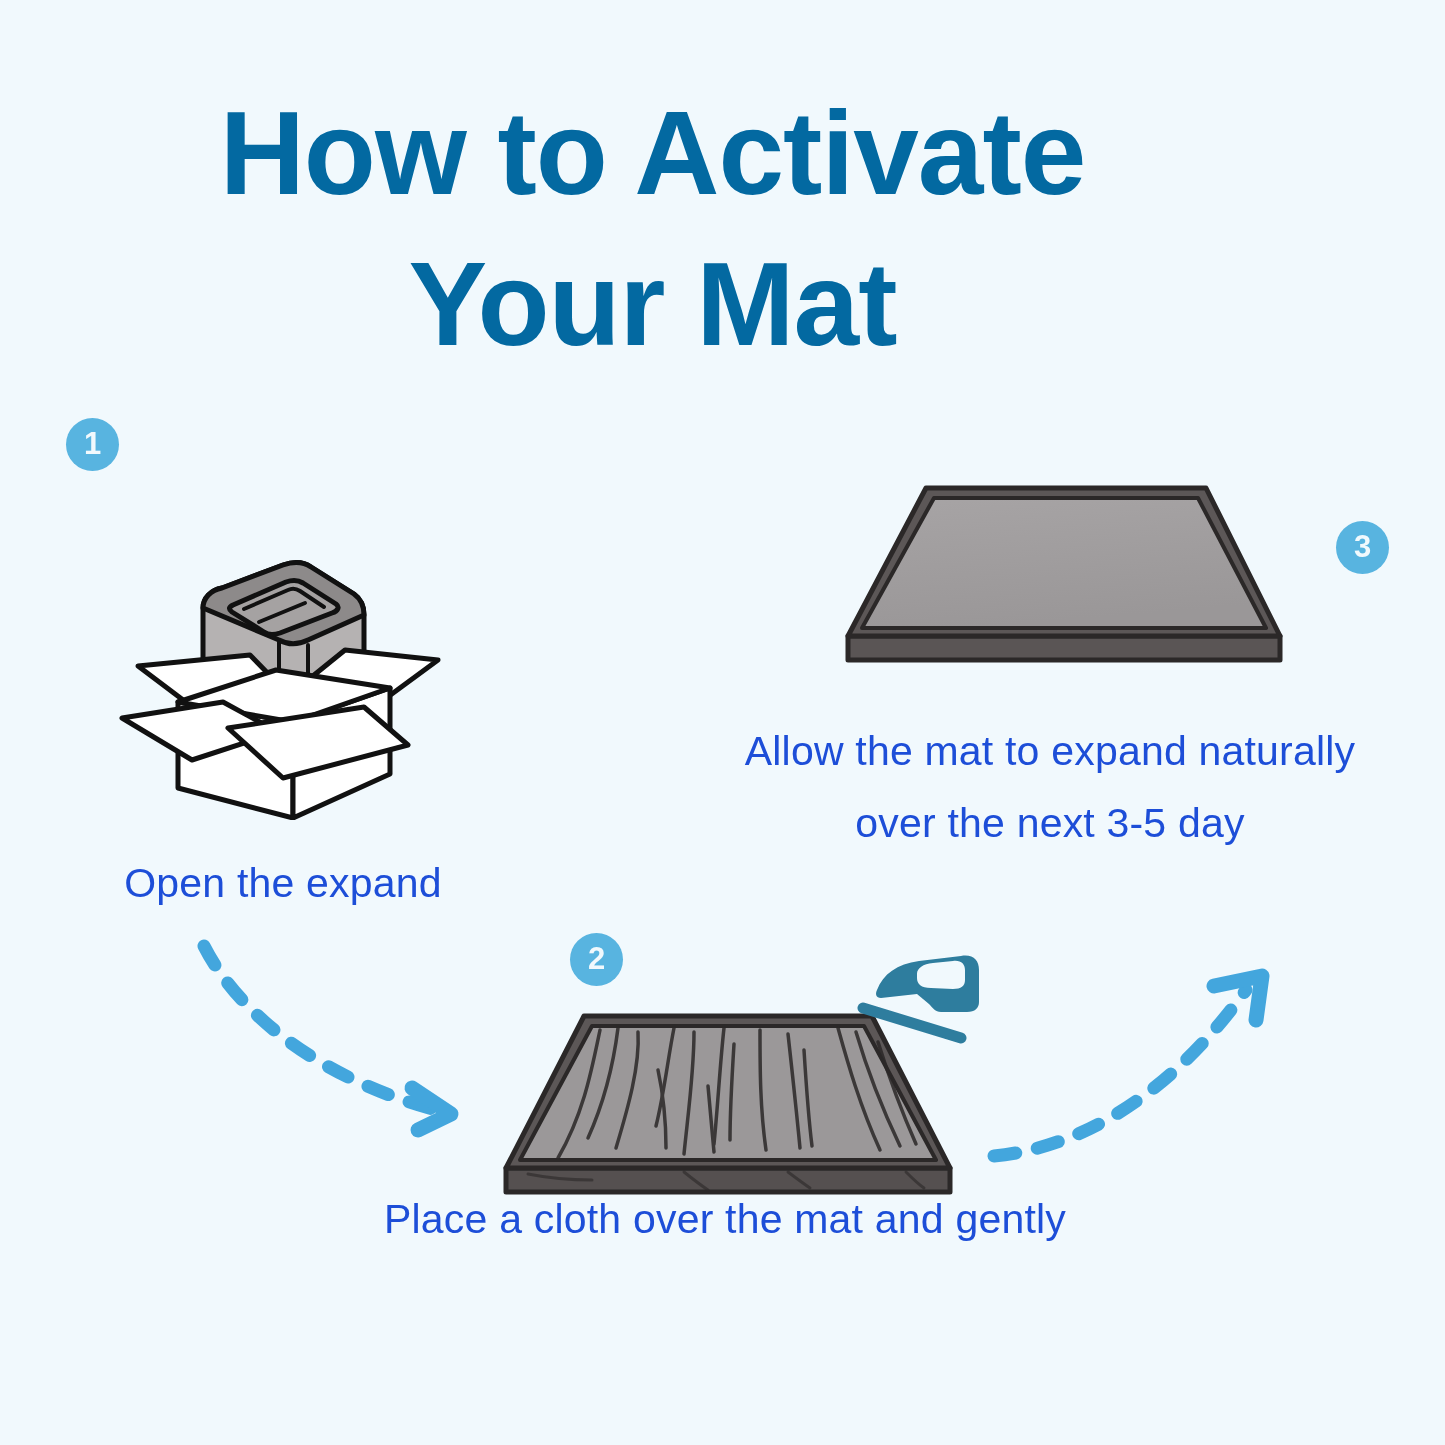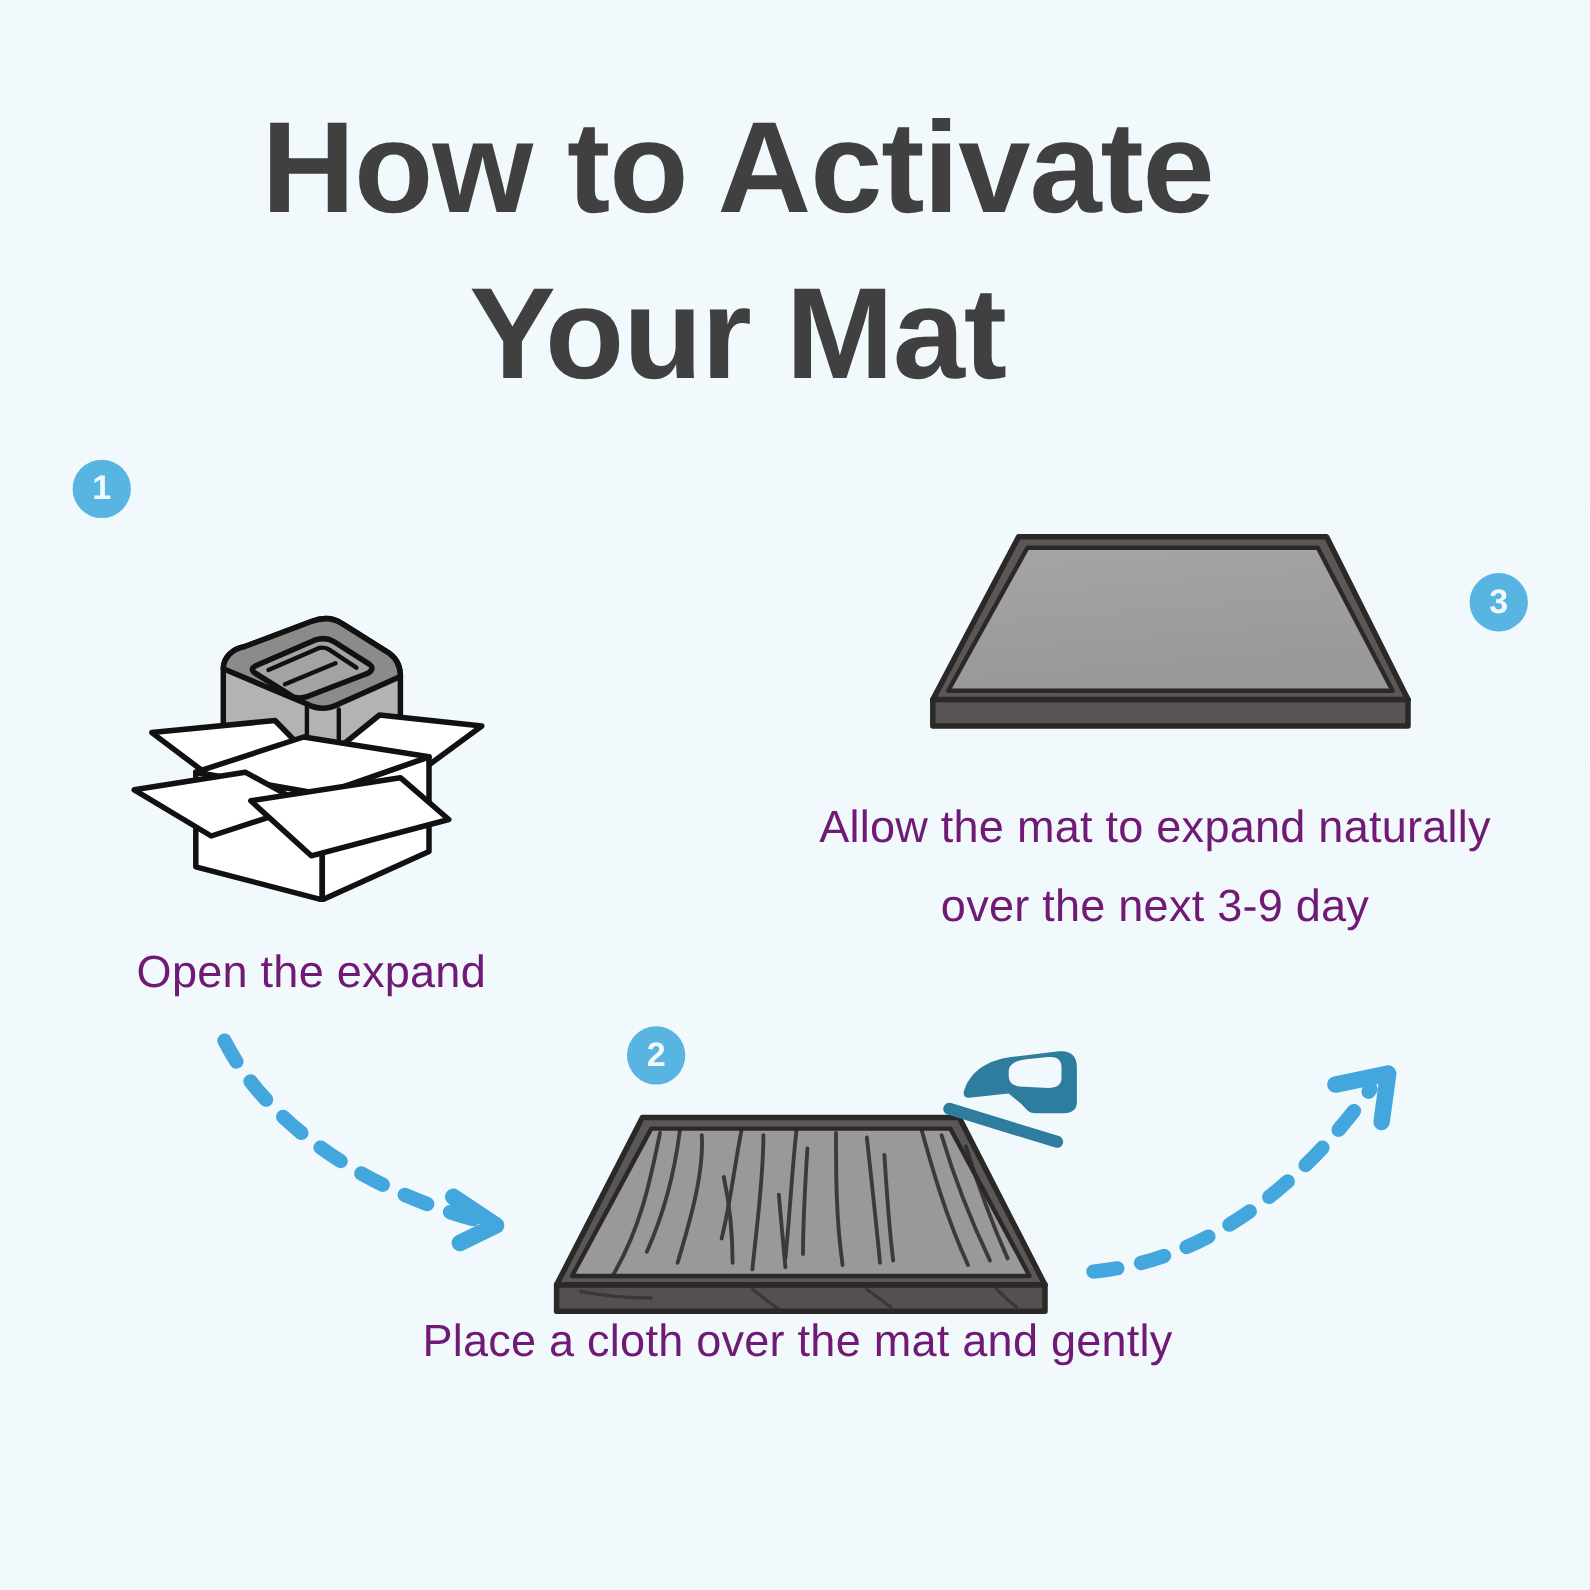--- a/index.html
+++ b/index.html
@@ -16,26 +16,25 @@
     font-family: "Liberation Sans", sans-serif;
   }
 
   
   .title-block {
     position: absolute;
     left: 0;
     top: 78px;
     width: 1305px;
     text-align: center;
-    color: #404040;
+    color: #0369a1;
     font-weight: bold;
     font-size: 118px;
     line-height: 1.28;
     letter-spacing: -1px;
-    padding-left: 18px;
   }
   .title-line { display: block; }
 
   
   .badge {
     position: absolute;
     width: 53px;
     height: 53px;
     border-radius: 50%;
     background: #58b4e0;
@@ -49,21 +48,21 @@
     padding-bottom: 2px;
     box-sizing: border-box;
   }
   #badge-1 { left: 66px;  top: 418px; }
   #badge-2 { left: 570px; top: 933px; }
   #badge-3 { left: 1336px; top: 521px; }
 
   
   .caption {
     position: absolute;
-    color: #701a75;
+    color: #1d4ed8;
     font-size: 41px;
     line-height: 1.75;
     text-align: center;
     letter-spacing: 0.2px;
   }
   #caption-1 { left: 40px;  top: 848px; width: 486px; }
   #caption-2 { left: 250px; top: 1184px; width: 950px; }
   #caption-3 { left: 655px; top: 716px;  width: 790px; }
 
   
@@ -190,16 +189,16 @@
 
     <path d="M20,168 L452,168 L452,192 L20,192 Z" fill="#5a5555" stroke="#2b2828" stroke-width="5" stroke-linejoin="round"></path>
 
     <path d="M98,20 L378,20 L452,168 L20,168 Z" fill="#5c5757" stroke="#2b2828" stroke-width="5" stroke-linejoin="round"></path>
 
     <path d="M106,30 L370,30 L438,160 L34,160 Z" fill="url(#matTop)" stroke="#2b2828" stroke-width="4" stroke-linejoin="round"></path>
   </svg>
 
   <div class="caption" id="caption-3">
     <span>Allow the mat to expand naturally</span><br>
-    <span>over the next 3-9 day</span>
+    <span>over the next 3-5 day</span>
   </div>
 
 </div>
 
 </body></html>

